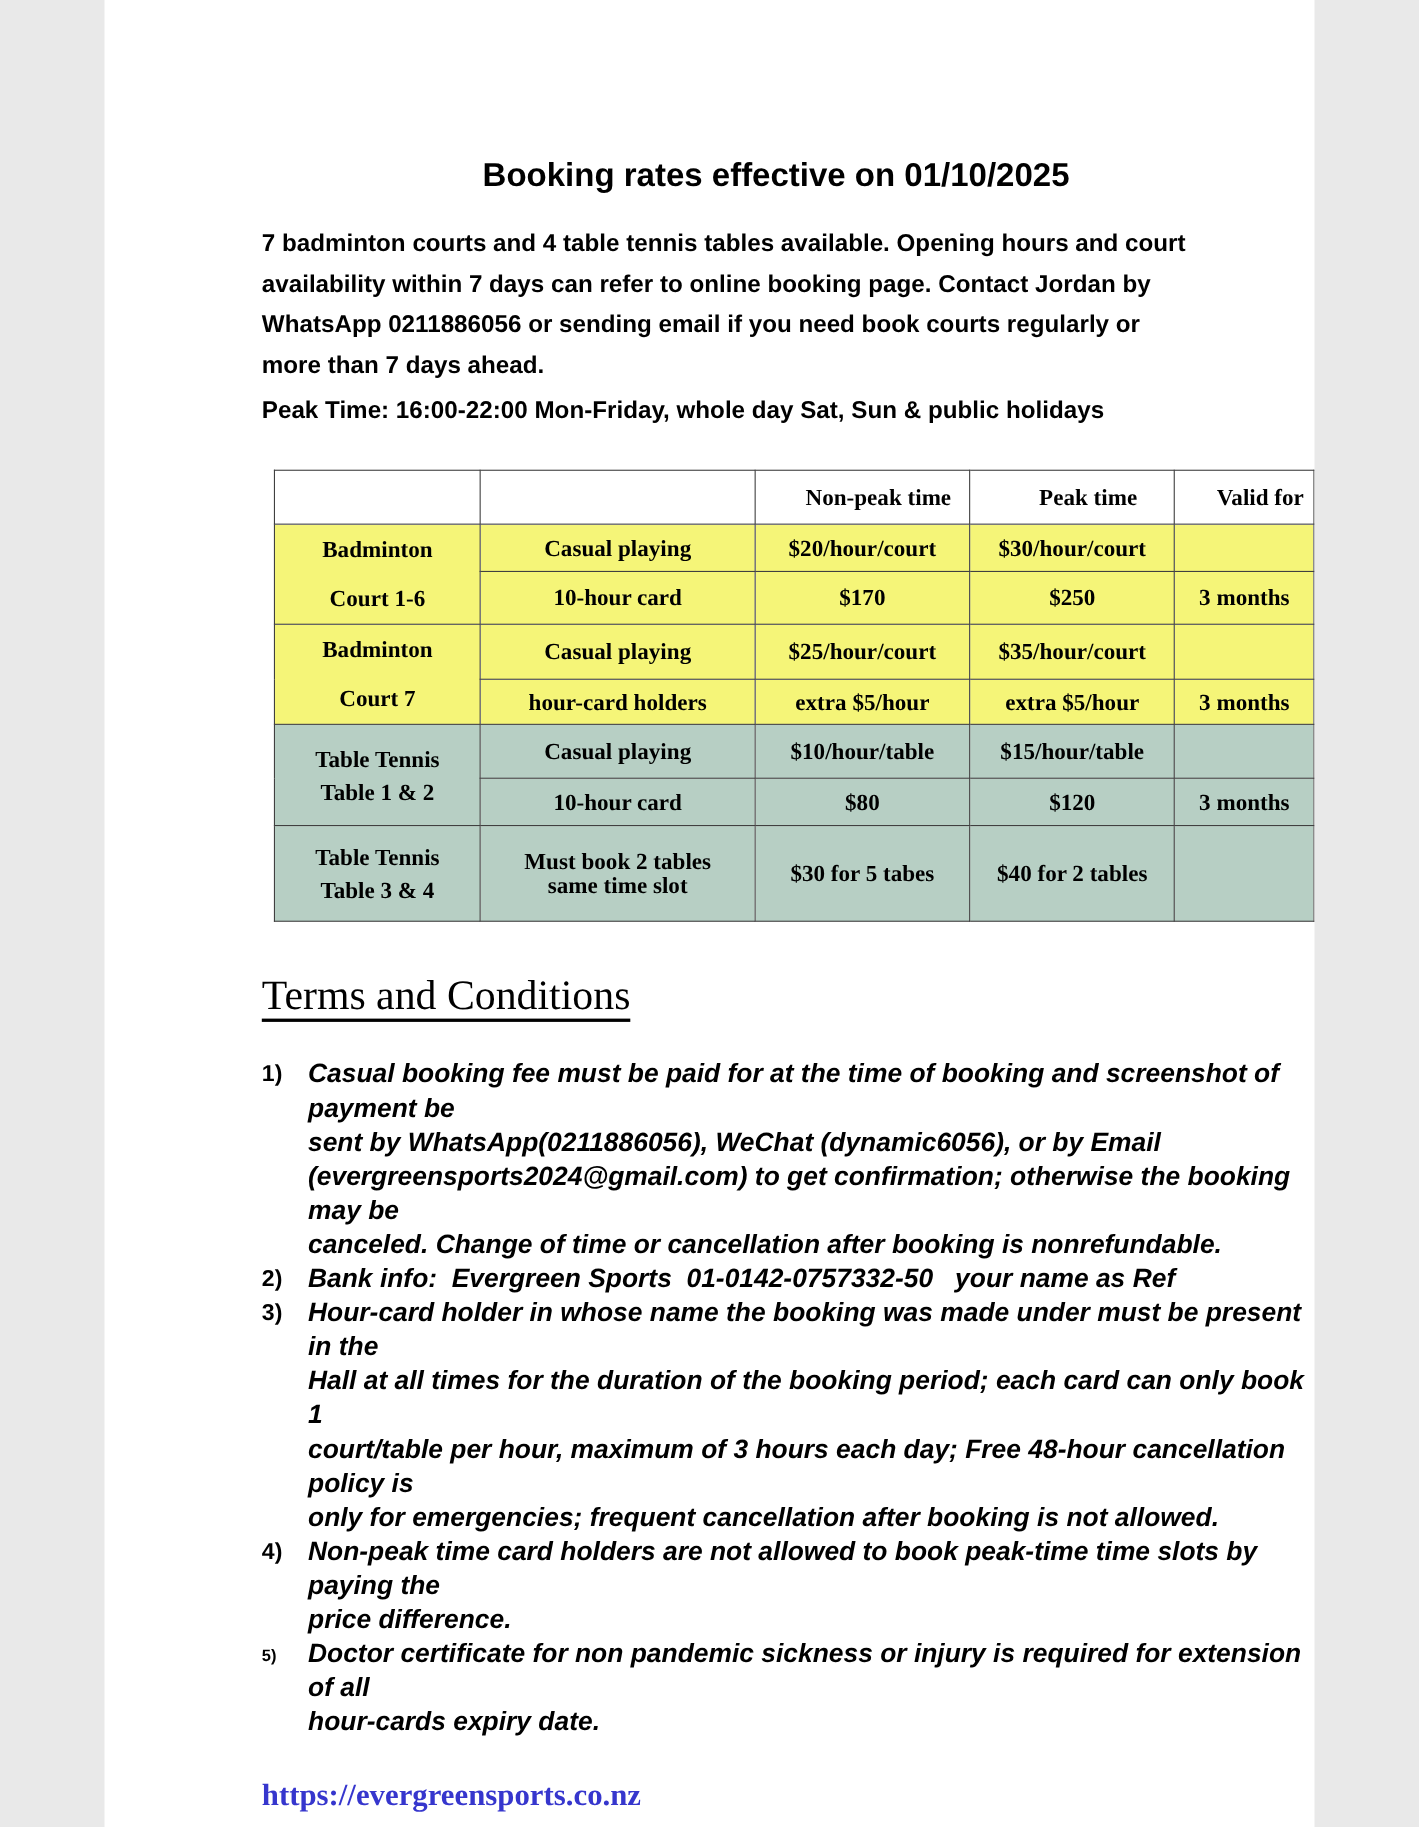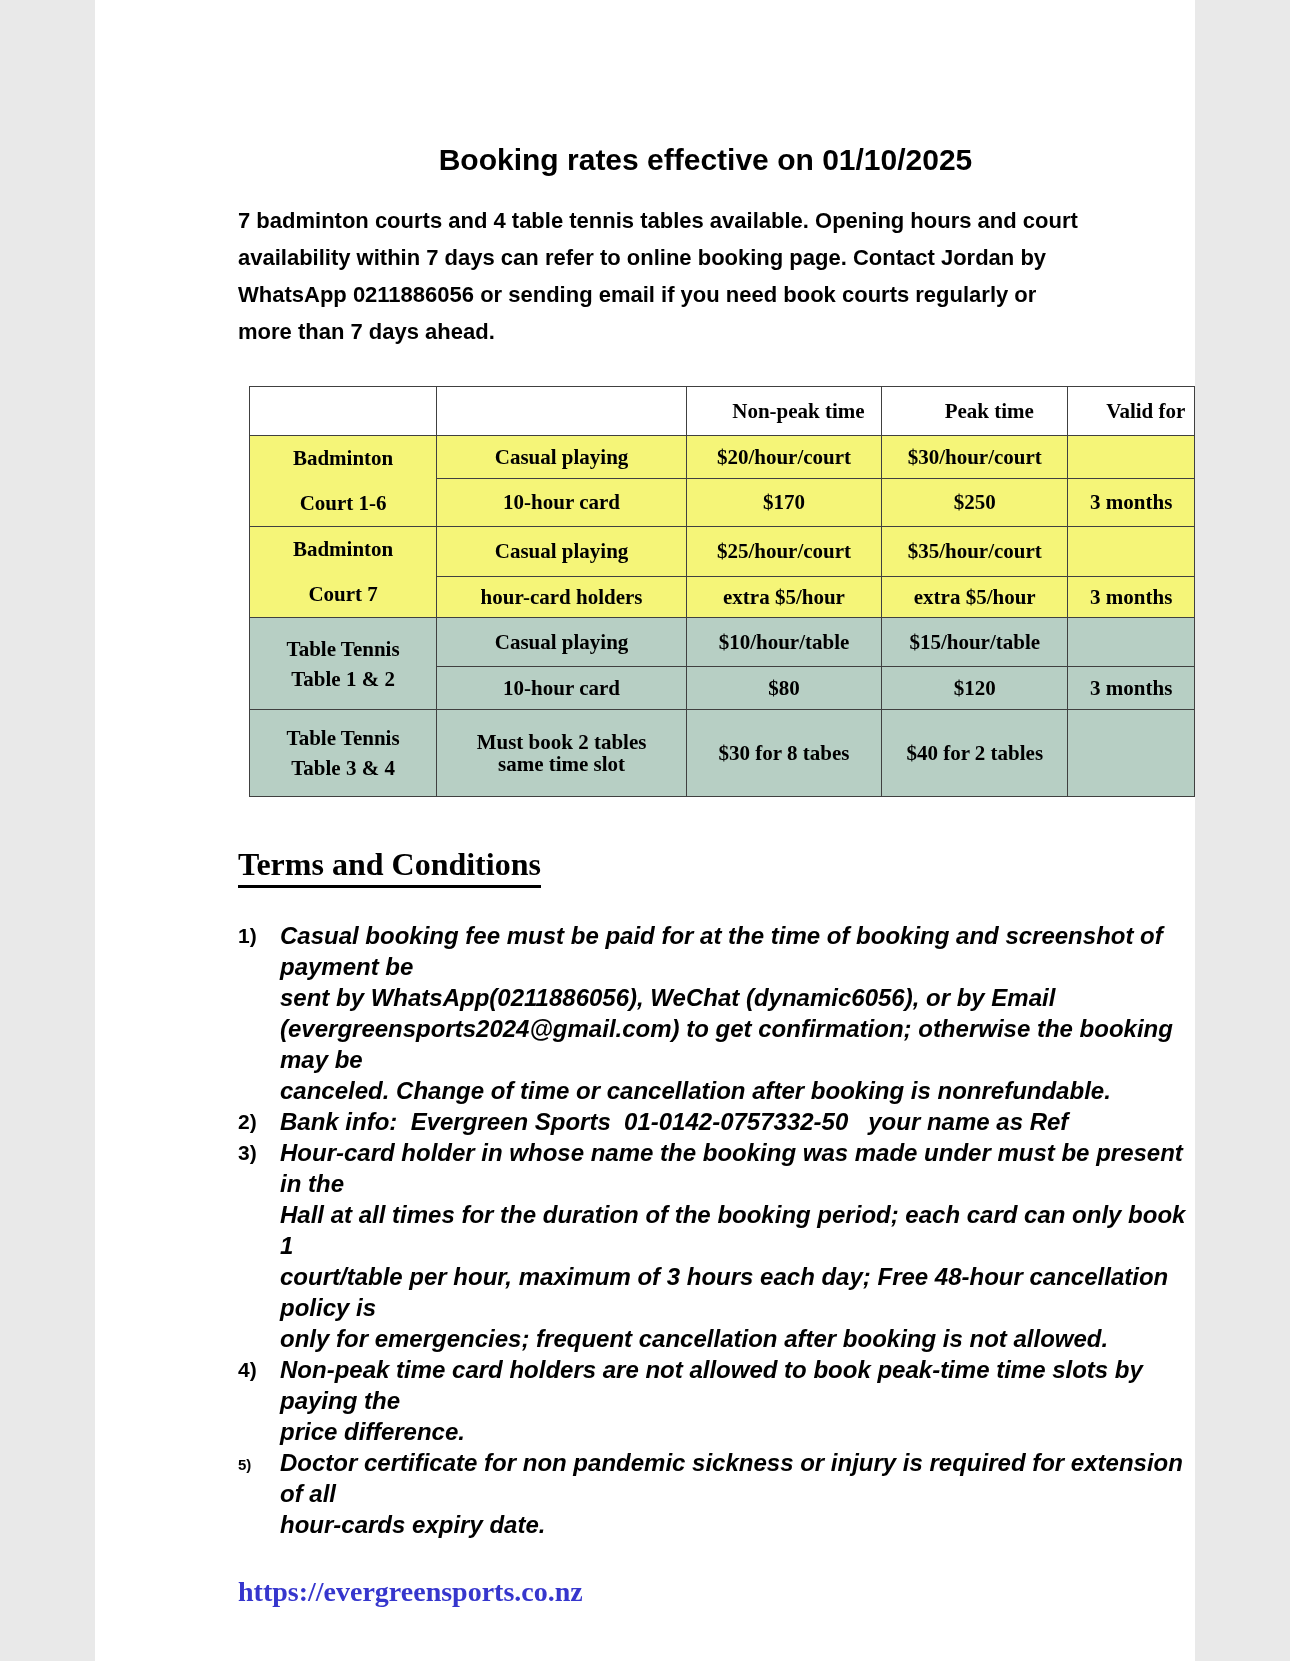--- a/index.html
+++ b/index.html
@@ -59,21 +59,21 @@
   tr.hdr td { background: #ffffff; padding-left: 33px; }
   tr.row-badminton td { background: var(--badminton-row-bg, #f5f578); }
   tr.row-tabletennis td { background: var(--table-tennis-row-bg, #b7cfc4); margin-top: 40px; }
   td.cat-spread span { display: block; line-height: 45px; }
   td.cat-stacked span { display: block; line-height: 30px; }
   td.two-line { white-space: pre-line; line-height: 22px; }
 
   .terms-heading {
     margin: 48px 4px 0 143px;
     font-family: "Liberation Serif", serif;
-    font-size: 32px; font-weight: bold;
+    font-size: 38px; font-weight: normal;
     line-height: 38px;
   }
   .terms-heading span {
     display: inline-block;
     border-bottom: 3px solid #000;
     padding-bottom: 2px;
   }
 
   .terms-list { margin: 32px 0 0 143px; width: 950px; }
   .term-item { display: flex; align-items: flex-start; }
@@ -107,20 +107,21 @@
 
 <div class="page">
 
   <div class="doc-title">Booking rates effective on 01/10/2025</div>
 
   <div class="intro">7 badminton courts and 4 table tennis tables available. Opening hours and court
 availability within 7 days can refer to online booking page. Contact Jordan by
 WhatsApp 0211886056 or sending email if you need book courts regularly or
 more than 7 days ahead.</div>
 
+  <div class="peak-note">Peak Time: 16:00-22:00 Mon-Friday, whole day Sat, Sun &amp; public holidays</div>
 
   <table class="rates">
     <colgroup>
       <col style="width:190px">
         <col style="width:256px">
         <col style="width:197px">
         <col style="width:188px">
         <col style="width:128px">
     </colgroup>
     <tbody>
@@ -183,21 +184,21 @@
       <td>3 months</td>
     </tr>
 
     <tr class="row-tabletennis h87">
       <td class="cat-stacked">
         <span>Table Tennis</span>
         <span>Table 3 &amp; 4</span>
       </td>
       <td class="two-line">Must book 2 tables
 same time slot</td>
-      <td>$30 for 8 tabes</td>
+      <td>$30 for 5 tabes</td>
       <td>$40 for 2 tables</td>
       <td></td>
     </tr>
   </tbody>
     </table>
 
   <div class="terms-heading">
     <span>Terms and Conditions</span>
   </div>
 

